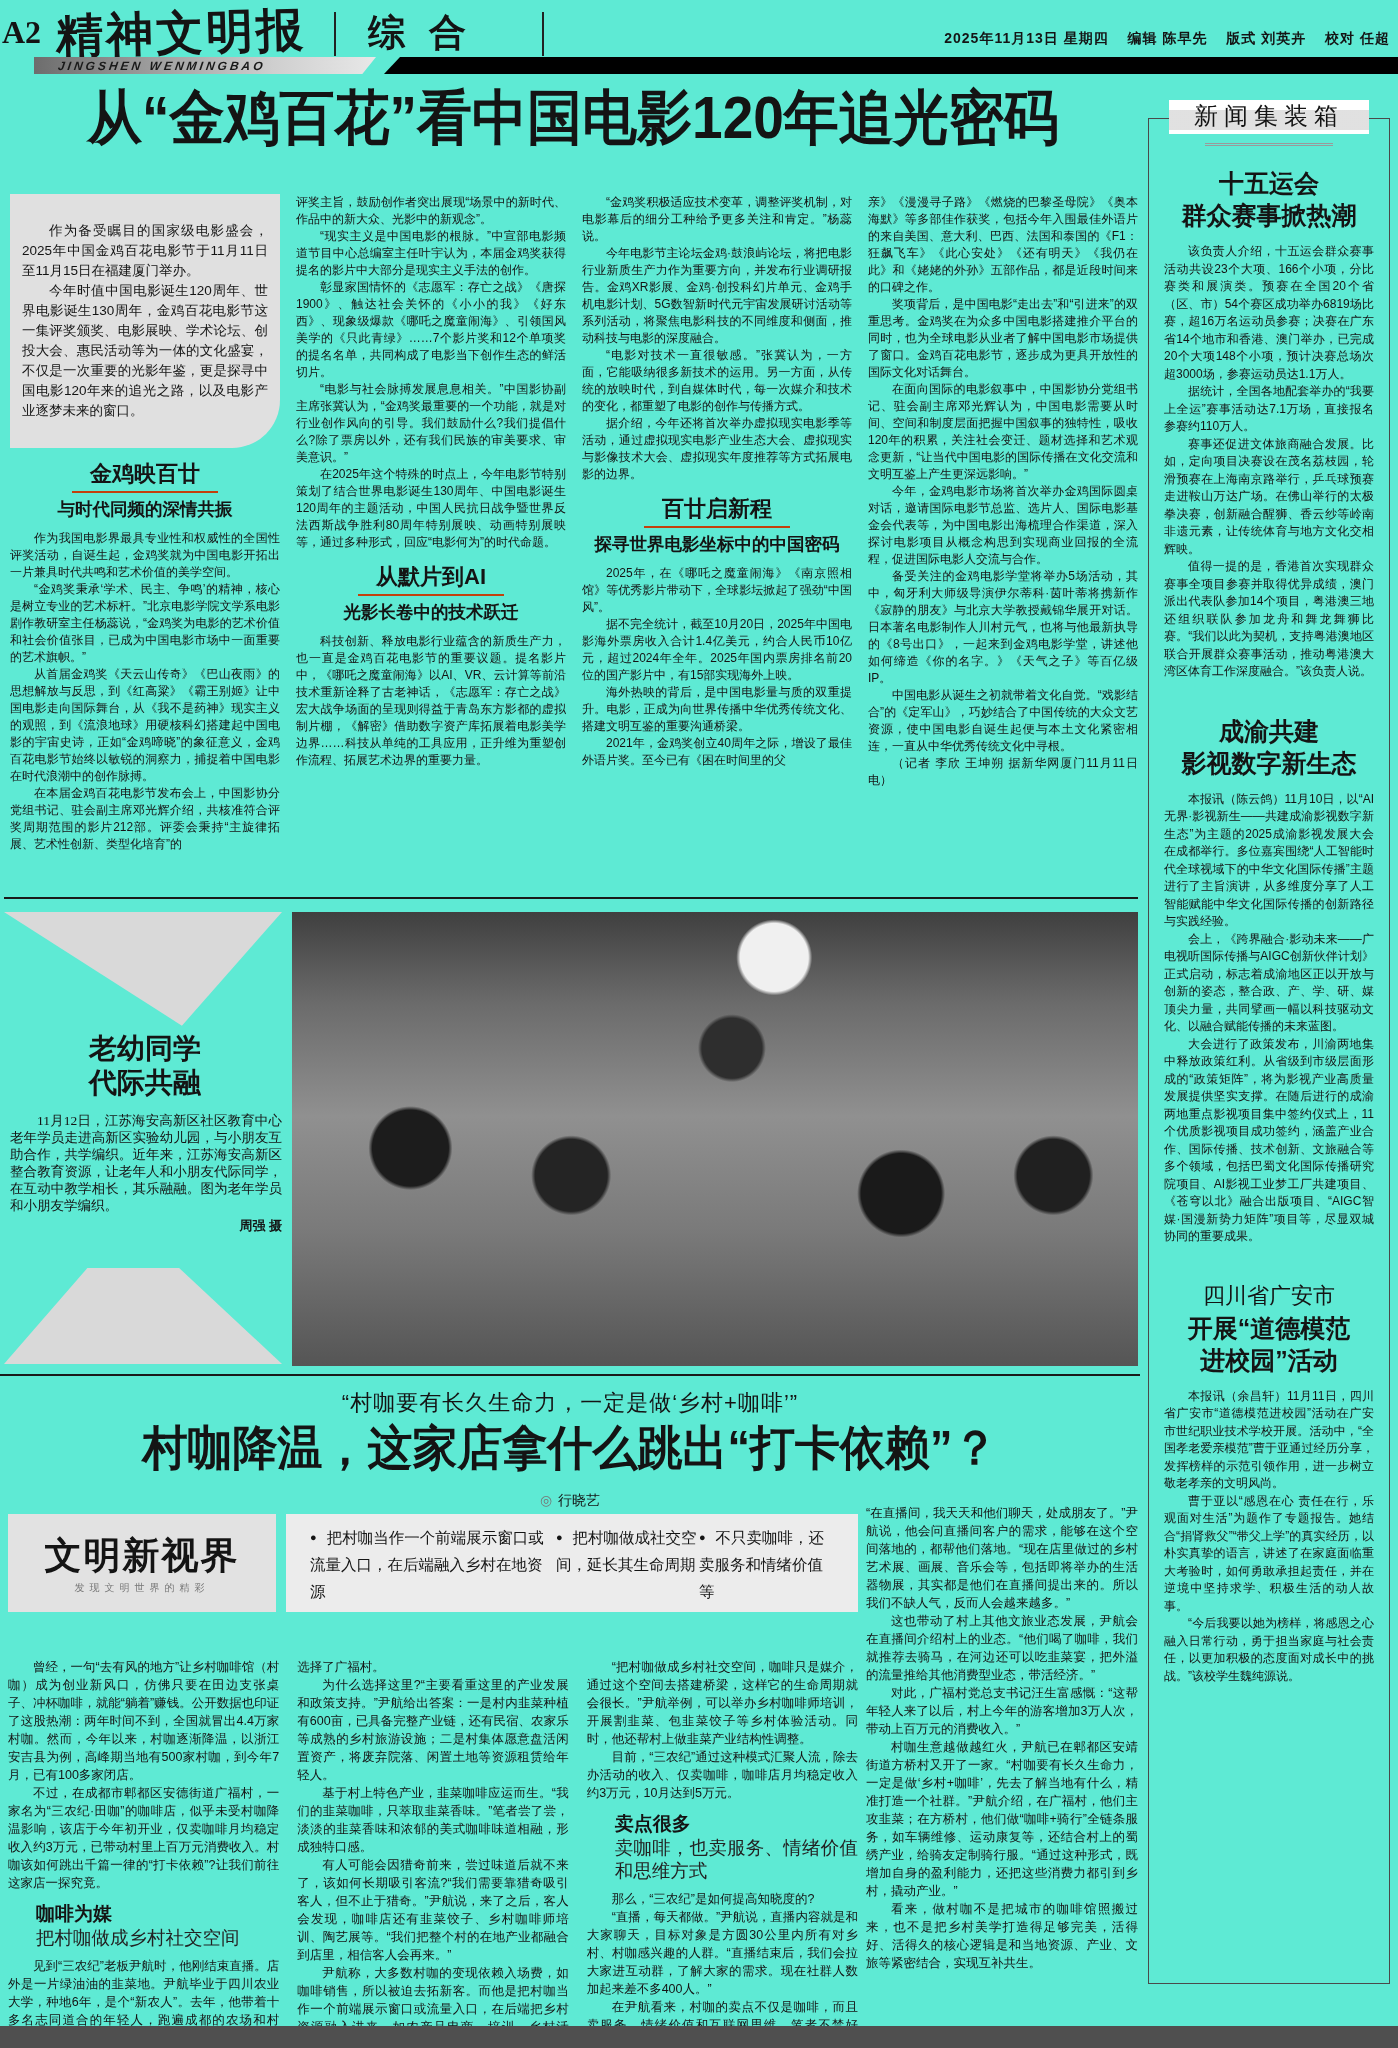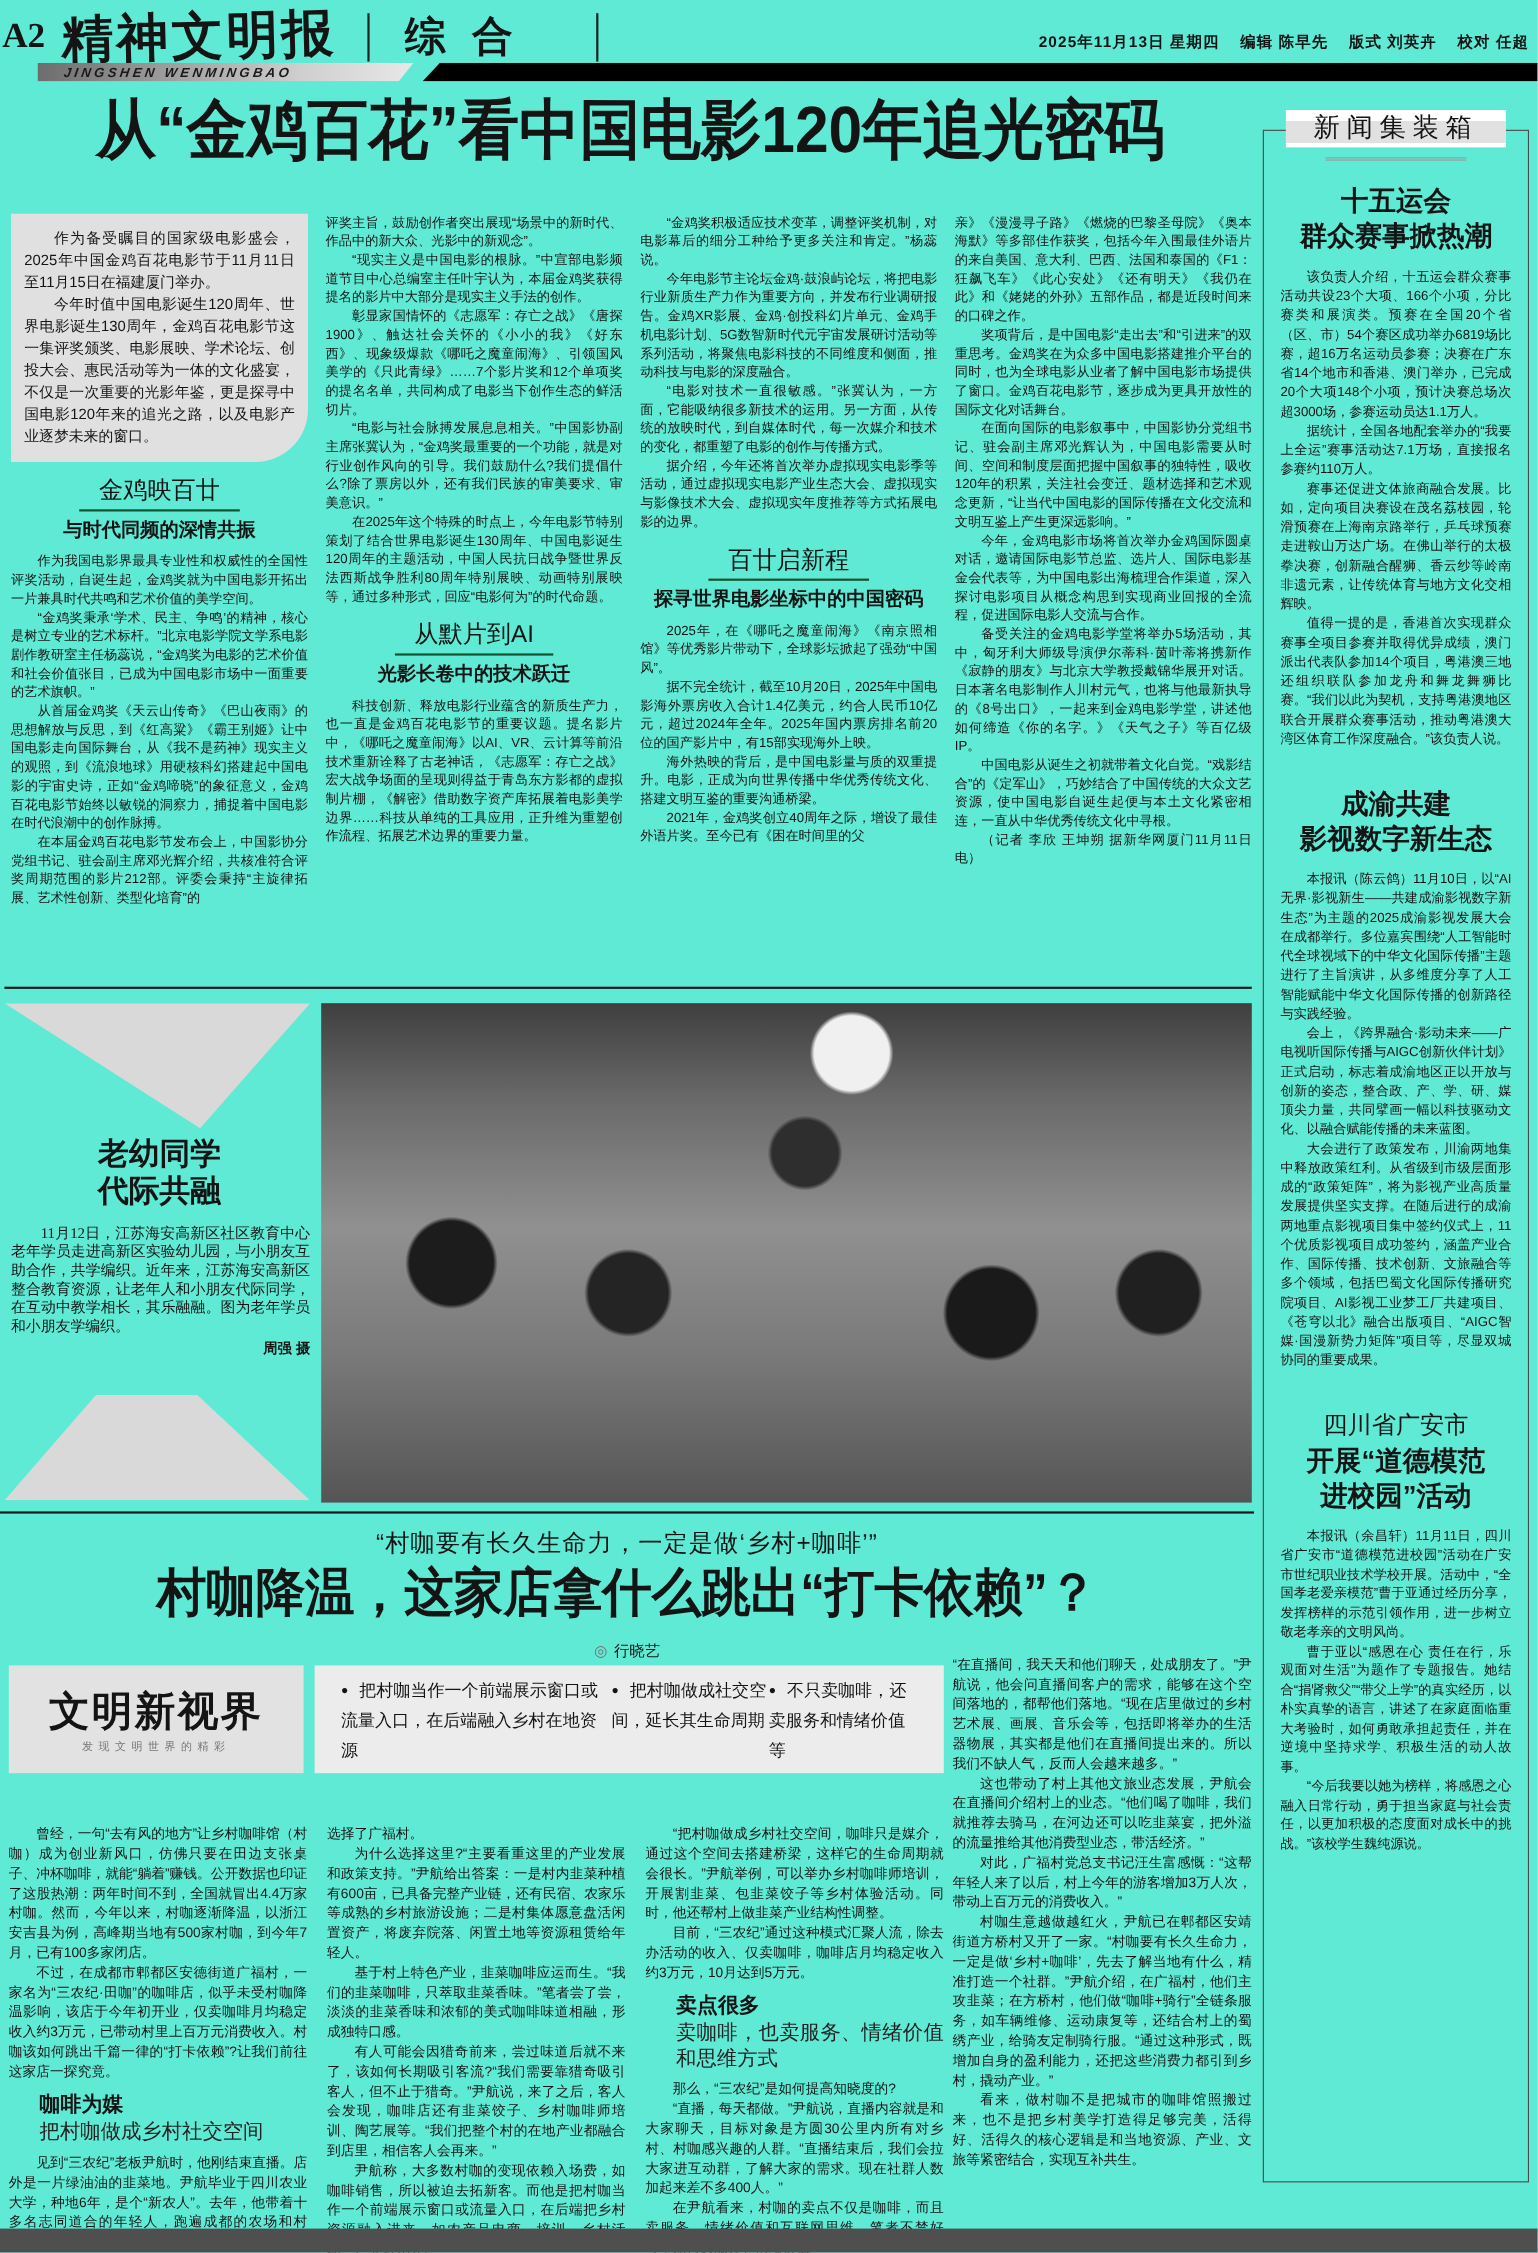--- a/index.html
+++ b/index.html
@@ -27,25 +27,25 @@
                transform:skewX(-8deg);white-space:nowrap;}
   .h-bar{left:384px;top:57px;width:1014px;height:17px;background:#000;
          clip-path:polygon(16px 0,100% 0,100% 100%,0 100%);}
 
   
   .main-headline{left:8px;top:82px;width:1130px;text-align:center;font-size:55px;font-weight:900;
                  letter-spacing:0px;transform:scaleY(1.08);white-space:nowrap;}
   .main-cols{left:10px;top:194px;width:1128px;height:698px;display:flex;gap:16px;overflow:hidden;
              font-size:12px;line-height:17px;text-align:justify;}
   .main-cols .col{flex:1;overflow:hidden;}
-  .intro-box{background:#e0e0e0;padding:13px 12px;border-radius:0 0 48px 0;margin-bottom:0;
+  .intro-box{background:#e0e0e0;padding:27px 12px;border-radius:0 0 48px 0;margin-bottom:0;
              font-size:13.5px;line-height:20px;}
   .sec-head{text-align:center;margin:14px 0 10px;}
-  .sec-h1{display:inline-block;border-bottom:2px solid #14532d;padding:0 18px 5px;
-          font-size:22px;font-weight:normal;line-height:24px;}
+  .sec-h1{display:inline-block;border-bottom:2px solid #c2410c;padding:0 18px 5px;
+          font-size:22px;font-weight:bold;line-height:24px;}
   .sec-h2{font-size:17.5px;font-weight:bold;margin-top:6px;line-height:21px;}
   .main-rule{left:4px;top:897px;width:1134px;border-top:2px solid #1a1a1a;}
 
   
   .tri-down{left:4px;top:912px;width:278px;height:116px;background:#d9d9d9;
             clip-path:polygon(0 0,100% 0,64% 98%);}
   .photo-title{left:0;top:1032px;width:290px;text-align:center;font-weight:bold;
                font-size:28px;line-height:34px;}
   .photo-captionwrap{left:10px;top:1112px;width:272px;font-family:"Liberation Serif",serif;
                      font-size:13.5px;line-height:17px;text-align:justify;}

